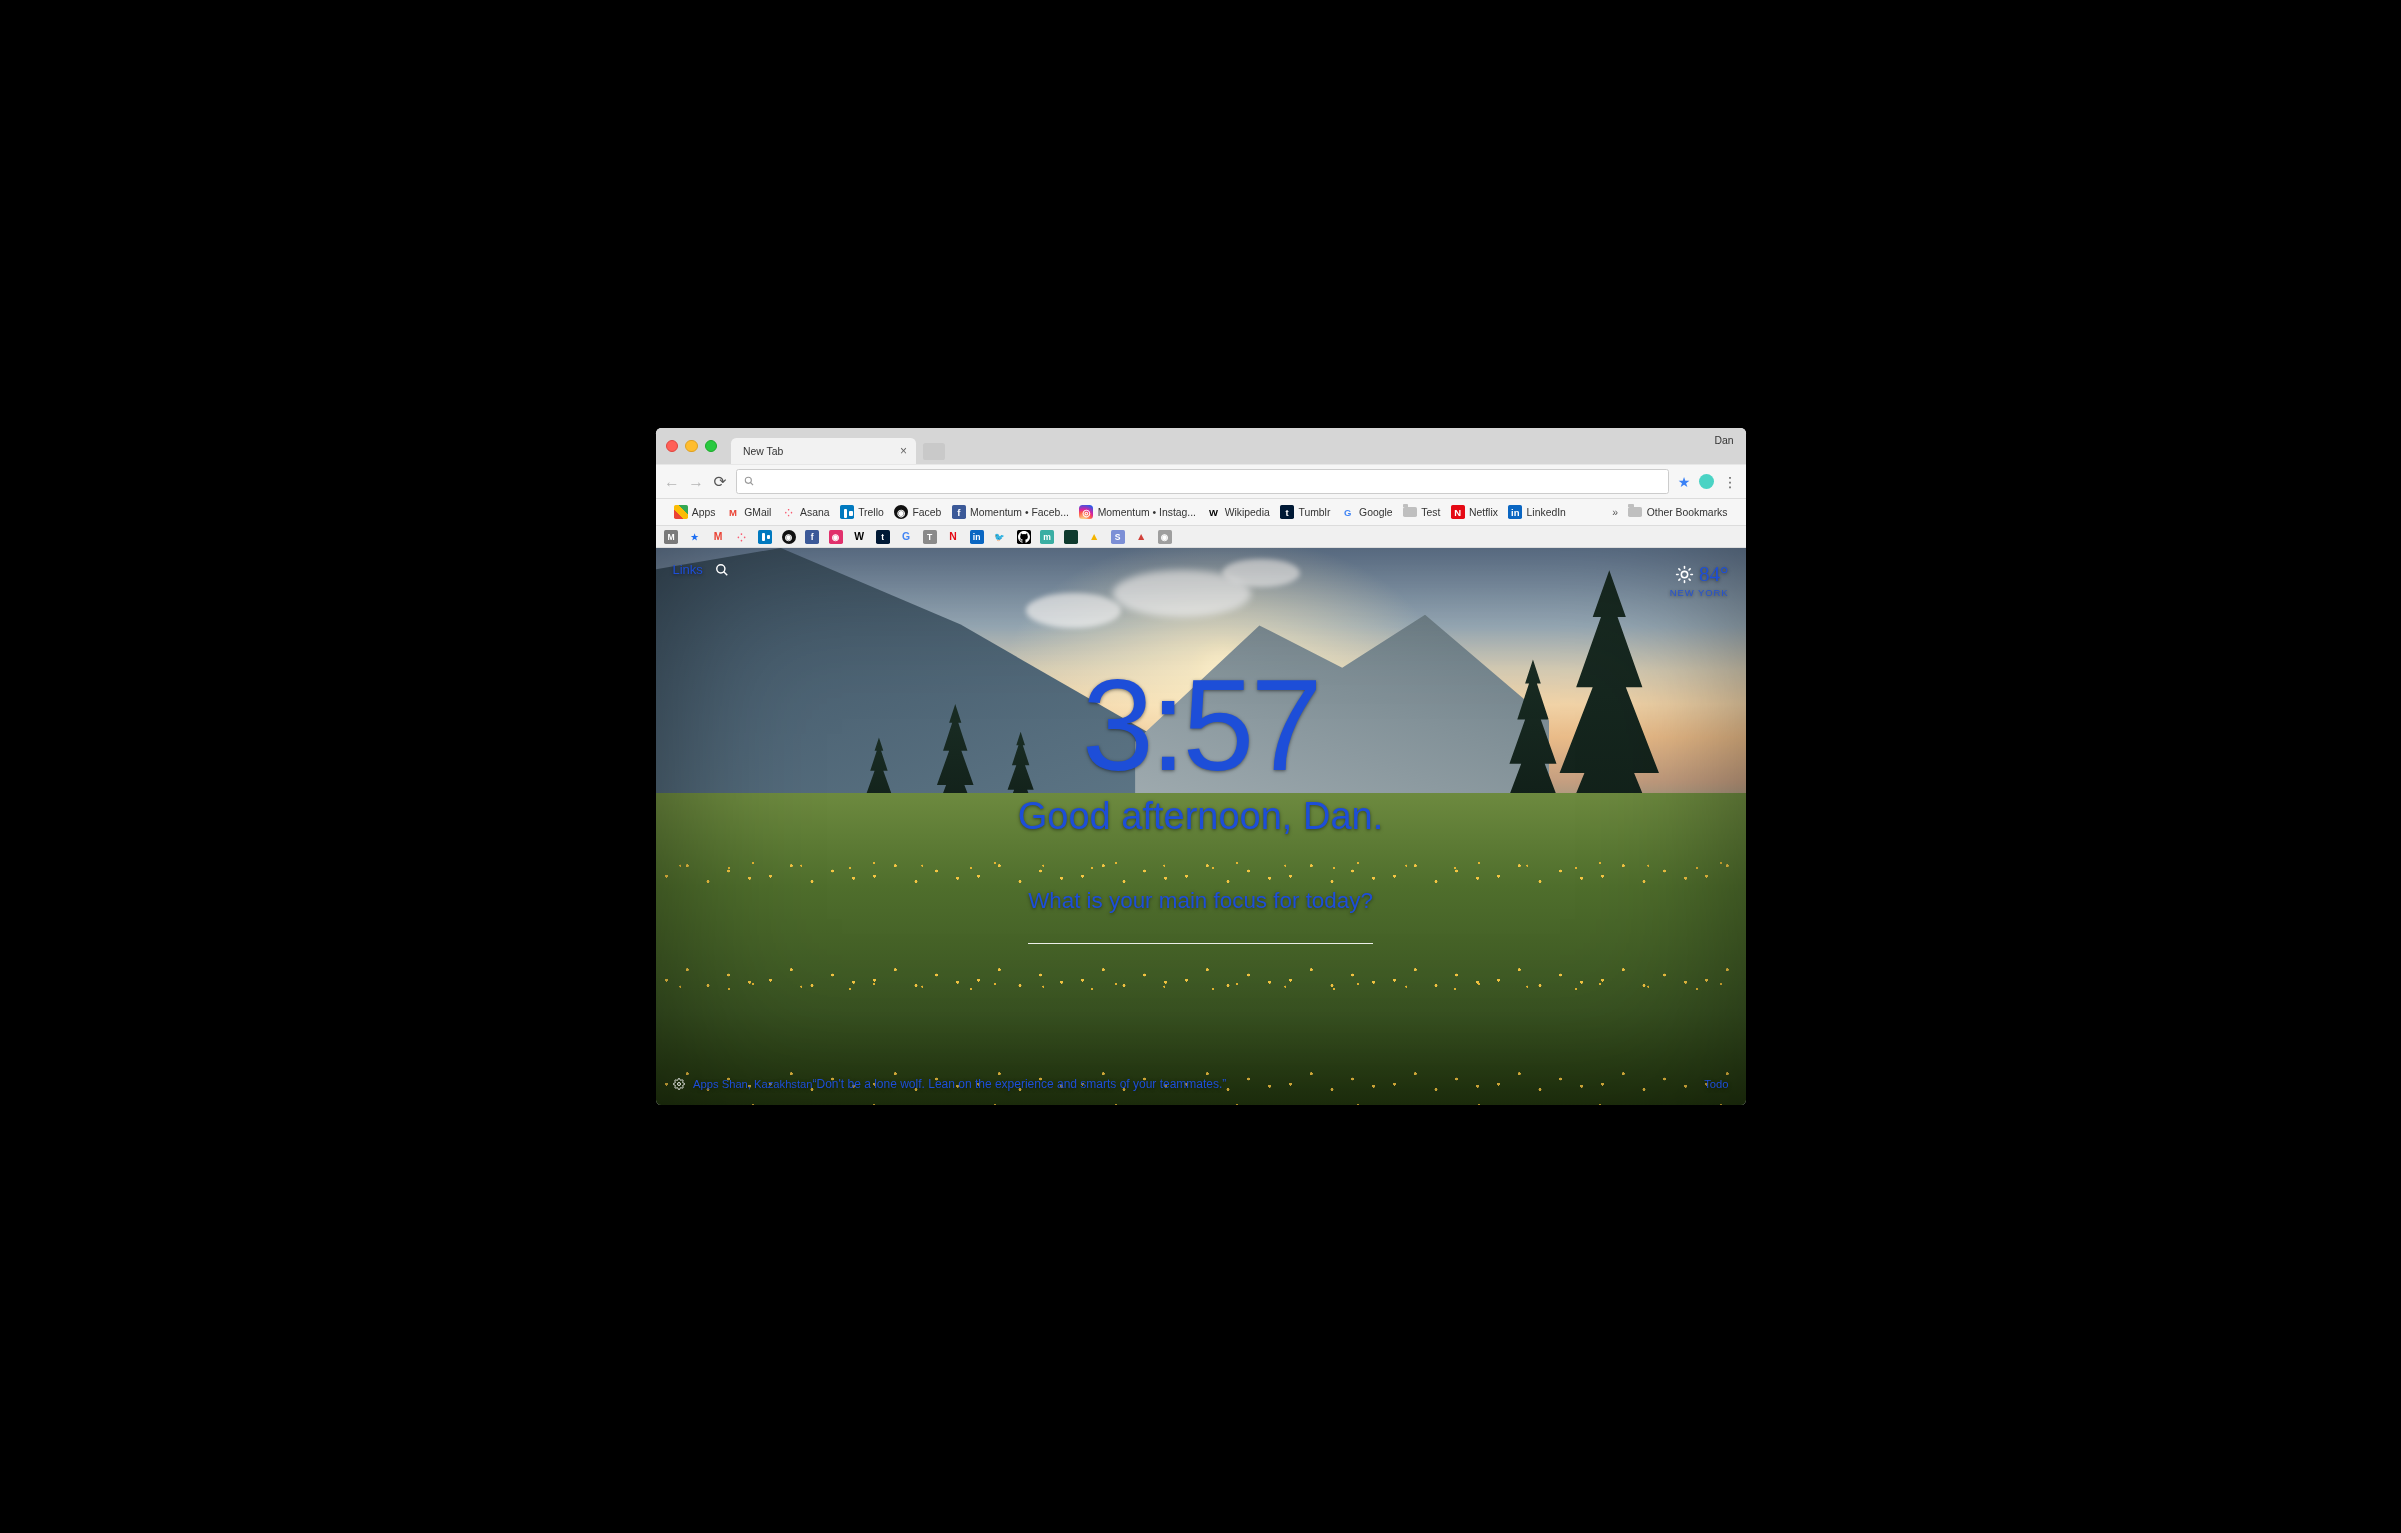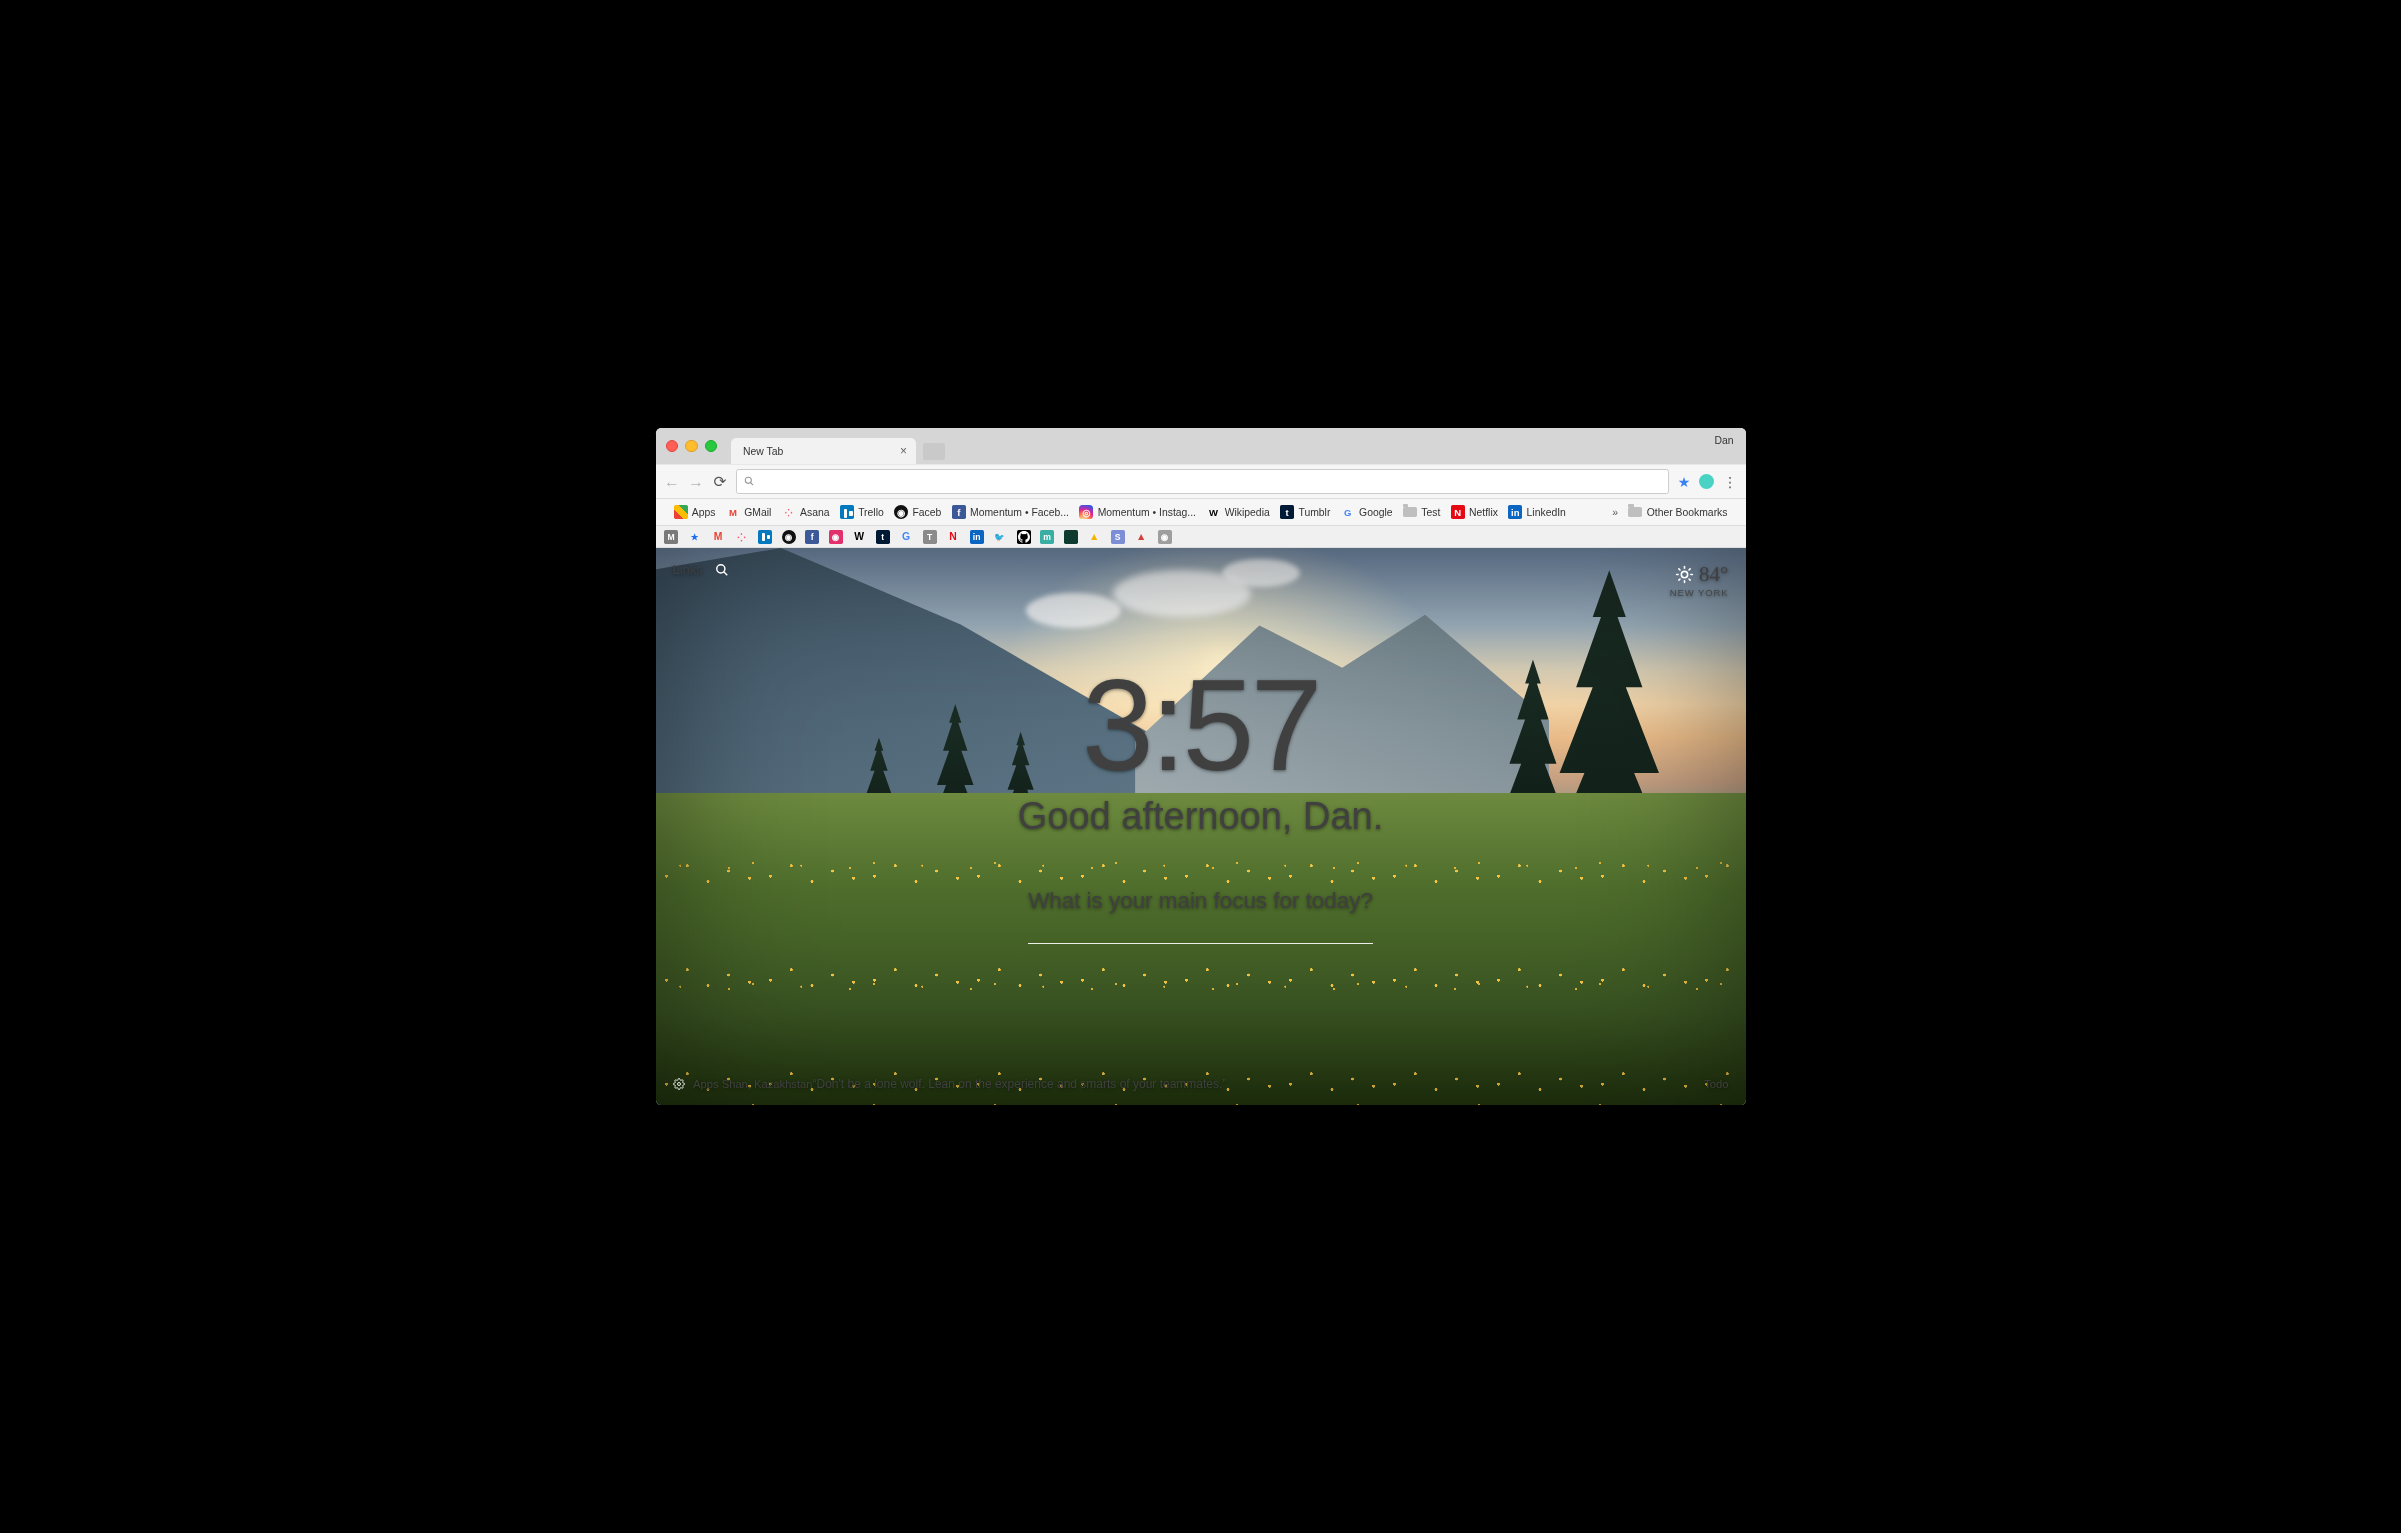--- a/index.html
+++ b/index.html
@@ -35,21 +35,21 @@
 .bookmarks .spacer{flex:1;}
 .chev{color:#555;font-size:10.4px;}
 .folder-ic{width:14px;height:10.4px;background:#bfbfbf;border-radius:1.7px;position:relative;}
 .folder-ic:before{content:"";position:absolute;top:-2.6px;left:0;width:5.2px;height:2.6px;background:#bfbfbf;border-radius:0.9px 0.9px 0 0;}
 
 
 .extstrip{height:21px;background:#f0f0f0;border-bottom:0.9px solid #dcdcdc;display:flex;align-items:center;padding:0 8.6px;gap:9.5px;}
 .ext{width:14px;height:14px;display:flex;align-items:center;justify-content:center;font-size:8.6px;font-weight:bold;border-radius:1.7px;cursor:pointer;}
 
 
-.momentum{flex:1;position:relative;overflow:hidden;color:#404040;text-shadow:0 0.9px 3.5px rgba(0,0,0,.5);}
+.momentum{flex:1;position:relative;overflow:hidden;color:#1d4ed8;text-shadow:0 0.9px 3.5px rgba(0,0,0,.5);}
 .bg{position:absolute;inset:0;}
 .sky{position:absolute;inset:0;background:
   radial-gradient(ellipse 362px 224px at 52% 22%, rgba(255,240,200,.95), transparent 60%),
   radial-gradient(circle 35px at 52% 22%, rgba(255,255,245,1), rgba(255,240,180,.2) 70%, transparent),
   linear-gradient(180deg,#6f86a2 0%,#9db0bd 14%,#d8ceb5 22%,#f2d4a8 28%,#e9bb88 34%,#c49e80 42%,#7c8f7e 50%);}
 .mtn-l{position:absolute;left:-5%;top:0%;width:55%;height:55%;background:linear-gradient(160deg,#3e5364,#617a8a);clip-path:polygon(0 10%,30% 0,60% 25%,100% 70%,100% 100%,0 100%);}
 .mtn-r{position:absolute;right:18%;top:12%;width:38%;height:38%;background:linear-gradient(200deg,#6b7d86,#a3aeb2);clip-path:polygon(0 60%,30% 5%,50% 25%,70% 0,100% 50%,100% 100%,0 100%);} 
 .tree{position:absolute;background:linear-gradient(180deg,#1a2d24,#0d1a14);clip-path:polygon(50% 0,58% 12%,54% 12%,66% 30%,58% 30%,74% 52%,62% 52%,82% 78%,55% 78%,55% 100%,45% 100%,45% 78%,18% 78%,38% 52%,26% 52%,42% 30%,34% 30%,46% 12%,42% 12%);}
 .tr1{right:3%;top:4%;width:19%;height:70%;}
 .tr2{right:15%;top:20%;width:9%;height:36%;}

